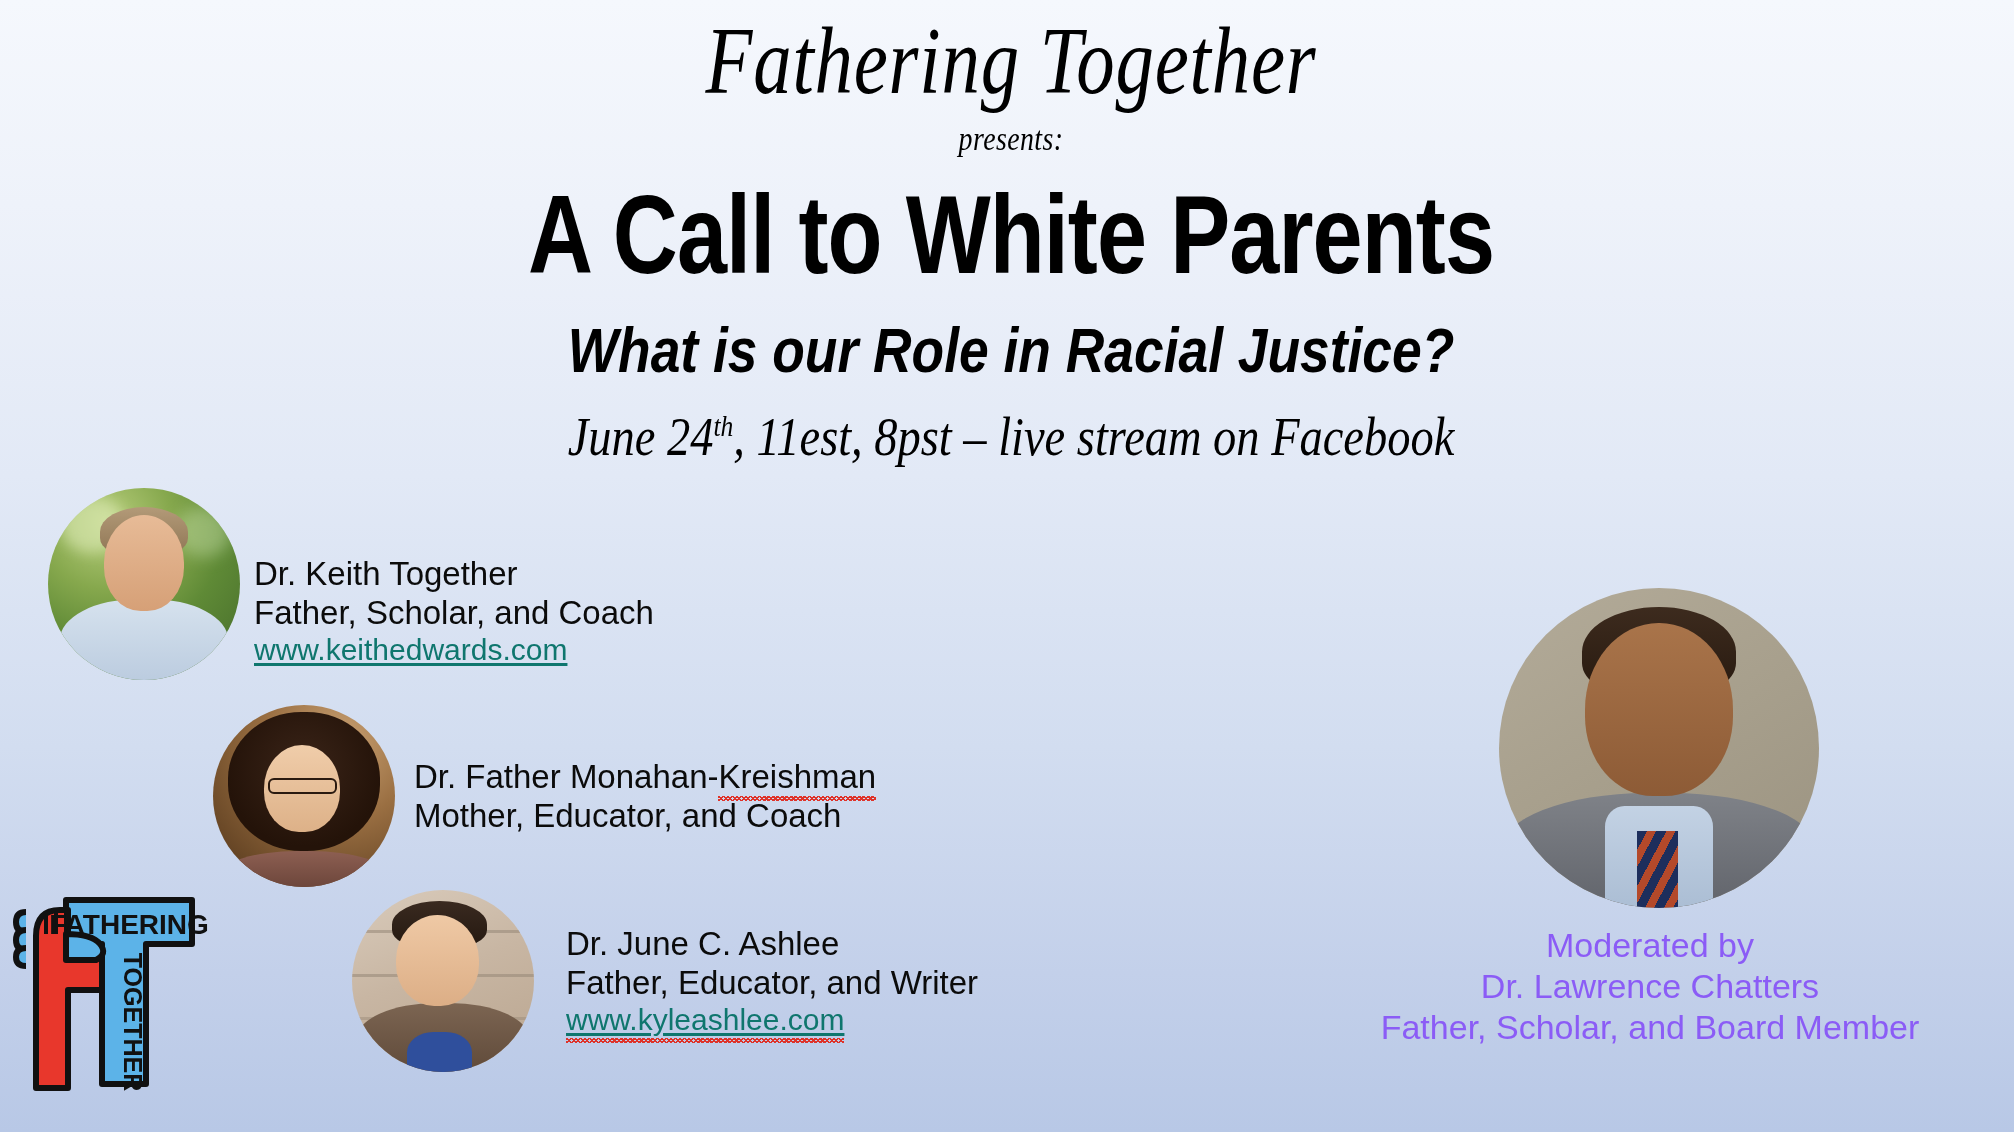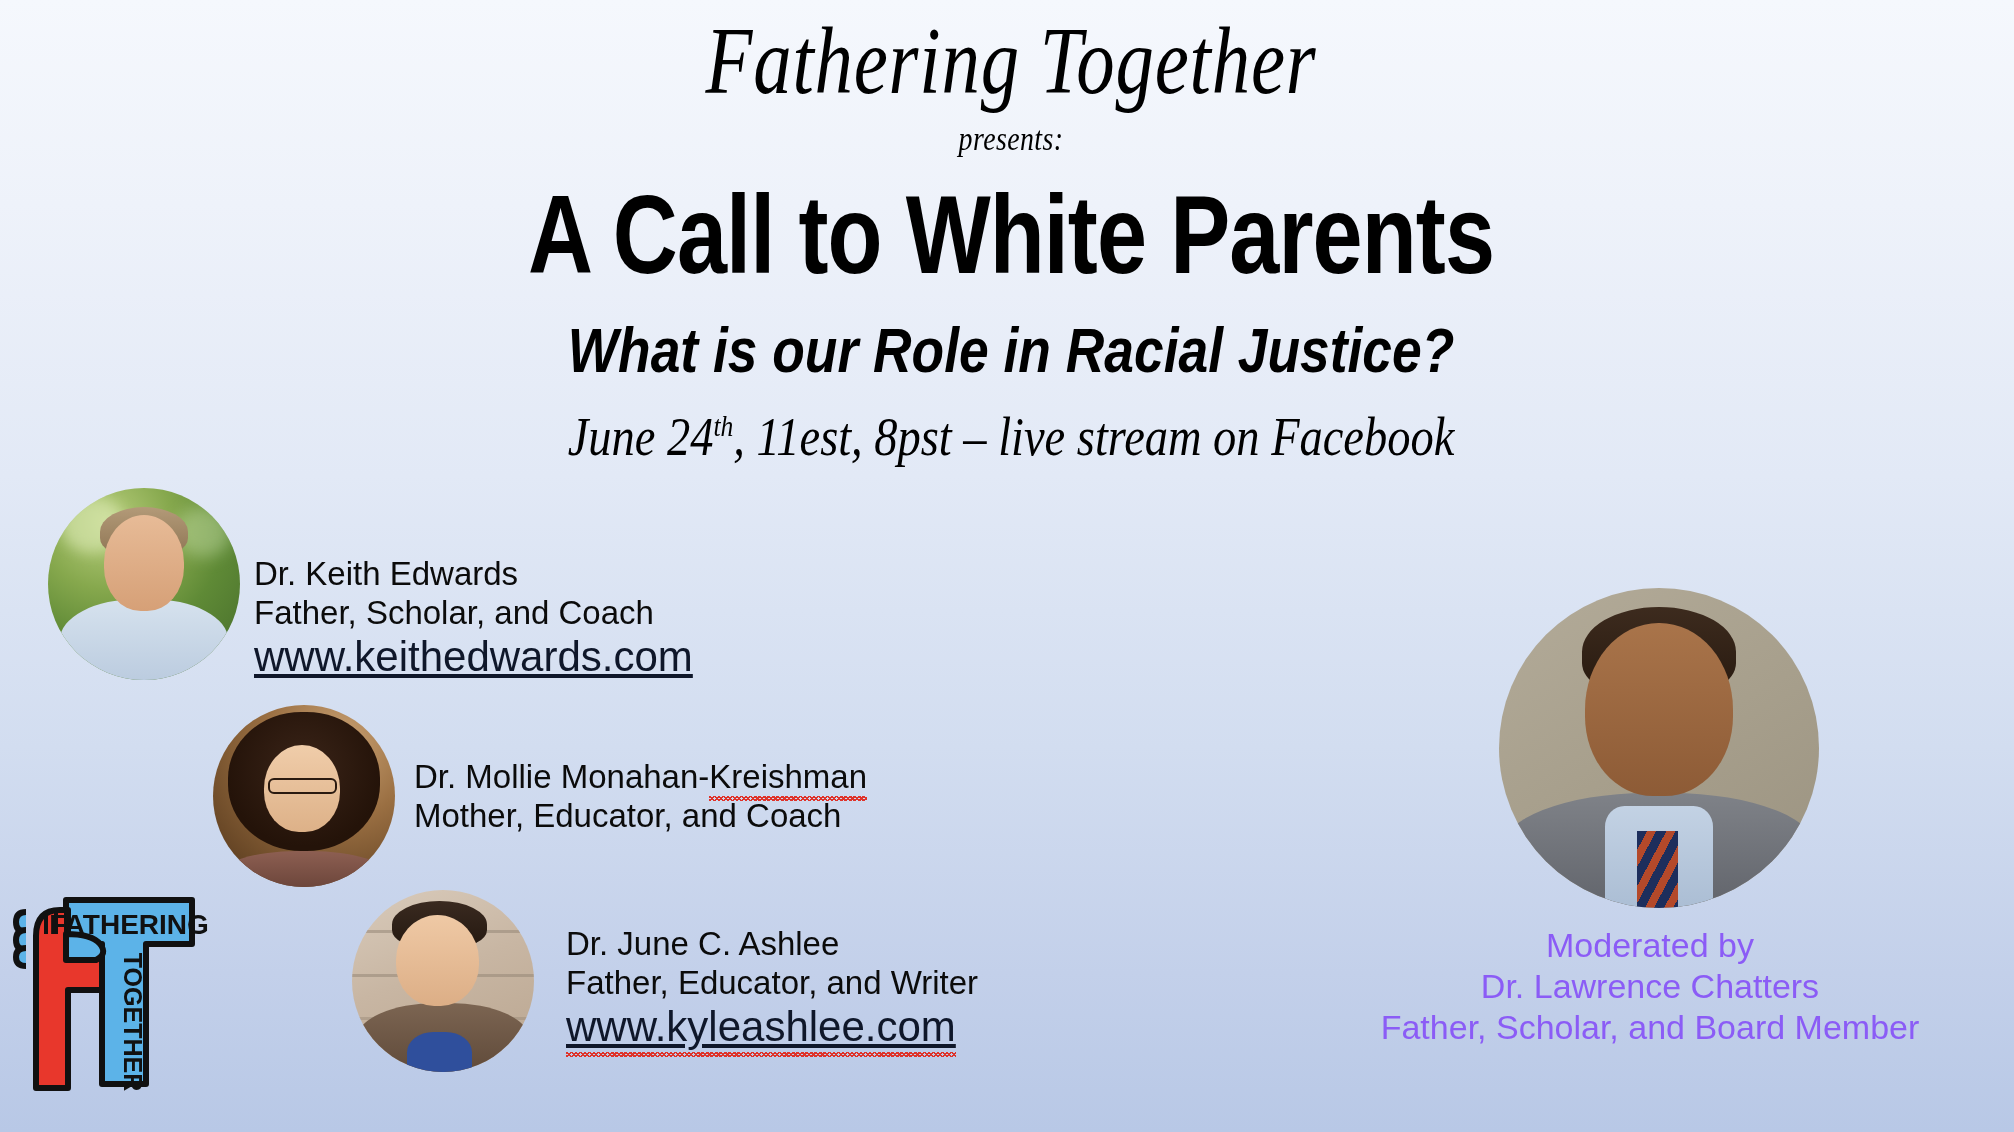--- a/index.html
+++ b/index.html
@@ -142,22 +142,22 @@
       background:linear-gradient(#c3d2e4,#a8bbd2); border-radius:18% 18% 0 0; }
   #p-lawrence .tie { position:absolute; left:43%; top:76%; width:13%; height:28%;
       background:repeating-linear-gradient(118deg,#1d2e5c 0 9px,#b4492a 9px 17px); }
 
   
   .speaker { position:absolute; color:#000; }
   .speaker .name, .speaker .role {
     font-size:33px; line-height:1.17; white-space:nowrap; color:#0b0b0b;
   }
   .speaker .link {
-    font-size:42px; line-height:1.17; white-space:nowrap;
-    color:#0f172a; text-decoration:underline; text-underline-offset:3px;
+    font-size:30px; line-height:1.17; white-space:nowrap;
+    color:#0f766e; text-decoration:underline; text-underline-offset:3px;
   }
   .misspell { position:relative; display:inline-block; }
   .misspell::after {
     content:""; position:absolute; left:0; right:0; bottom:-4px; height:5px;
     background:
       repeating-linear-gradient(135deg,#e02b20 0 1.6px,transparent 1.6px 3.2px),
       repeating-linear-gradient(45deg,#e02b20 0 1.6px,transparent 1.6px 3.2px);
     opacity:.95;
   }
   .link.misspell::after { bottom:-6px; }
@@ -217,27 +217,27 @@
   <div class="portrait" id="p-lawrence">
     <div class="bg"></div>
       <div class="body"></div>
       <div class="shirt"></div>
     <div class="tie"></div>
       <div class="hair"></div>
       <div class="face"></div>
   </div>
 
   <div class="speaker" id="s-keith">
-    <div class="name">Dr. Keith Edwards</div>
+    <div class="name">Dr. Keith Together</div>
     <div class="role">Father, Scholar, and Coach</div>
     <a class="link" href="#">www.keithedwards.com</a>
   </div>
 
   <div class="speaker" id="s-mollie">
-    <div class="name"><span>Dr. Mollie Monahan-</span><span class="misspell">Kreishman</span></div>
+    <div class="name"><span>Dr. Father Monahan-</span><span class="misspell">Kreishman</span></div>
     <div class="role">Mother, Educator, and Coach</div>
   </div>
 
   <div class="speaker" id="s-kyle">
     <div class="name">Dr. June C. Ashlee</div>
     <div class="role">Father, Educator, and Writer</div>
     <a class="link misspell" href="#">www.kyleashlee.com</a>
   </div>
 
   <div id="moderator">

